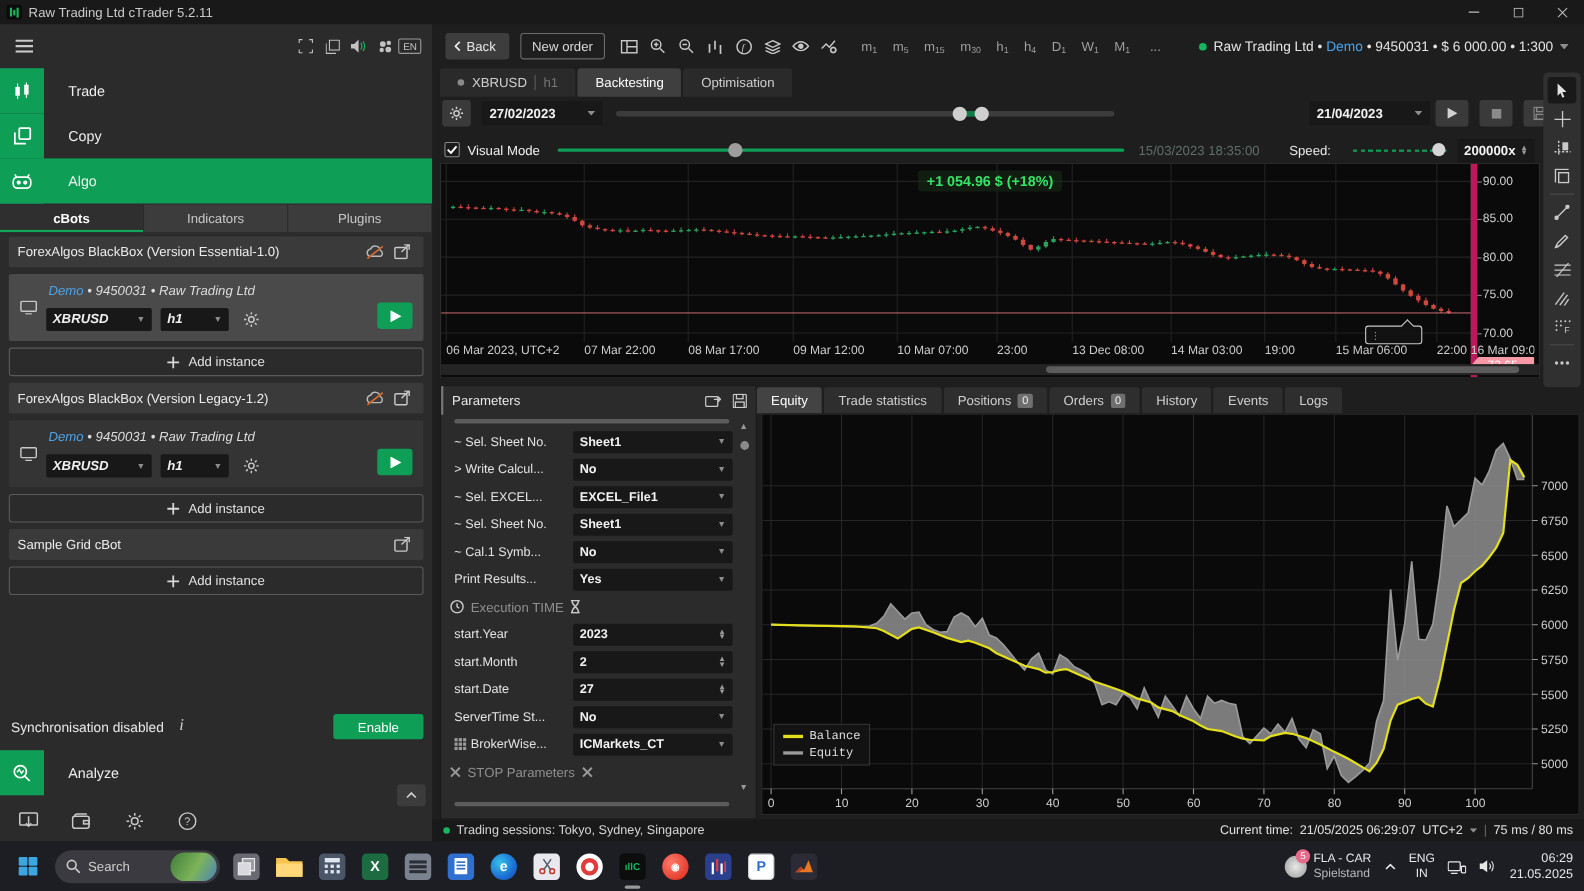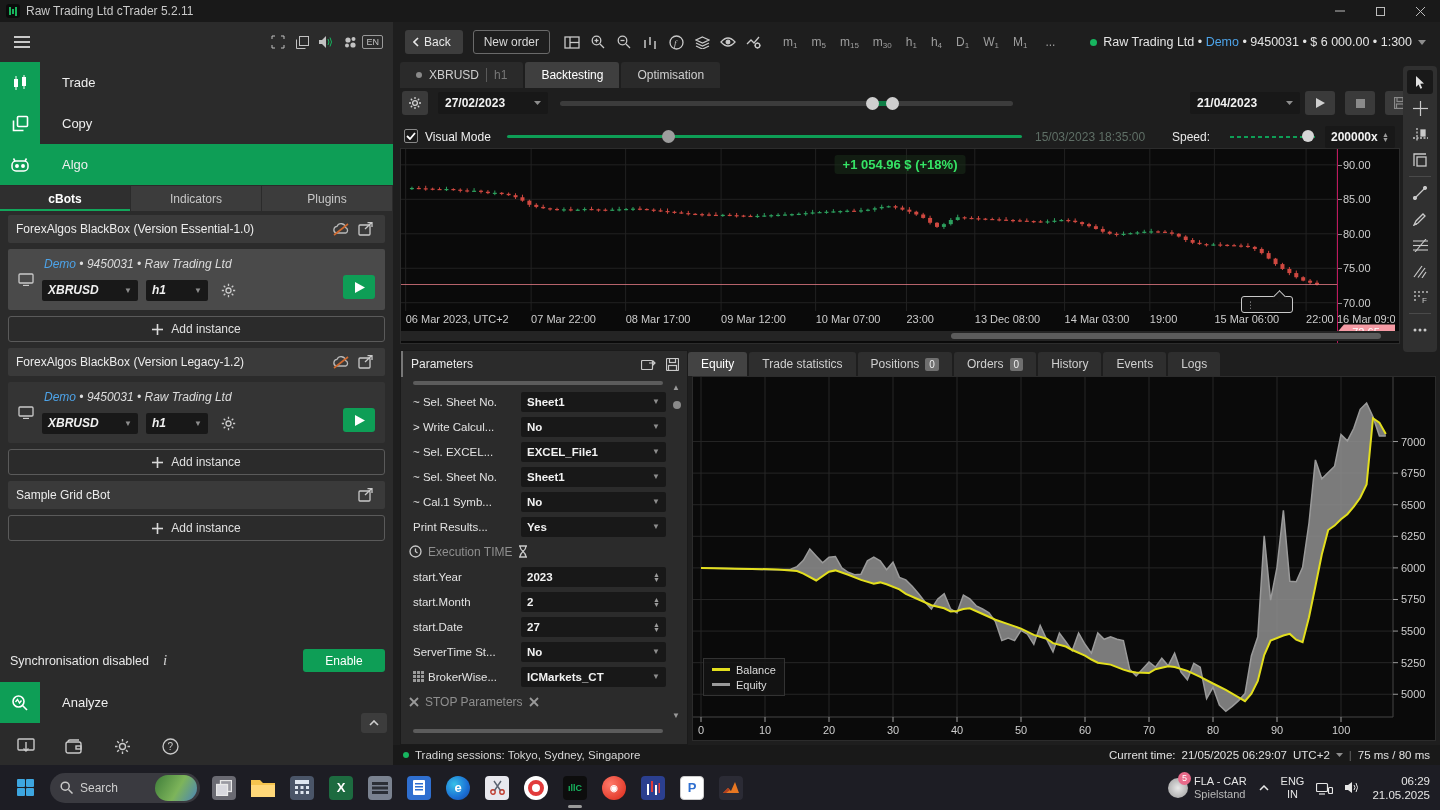--- a/index.html
+++ b/index.html
@@ -108,21 +108,21 @@
     background:repeating-linear-gradient(90deg,#0e9e56 0 4px,transparent 4px 7px); }
   .speed-thumb { position:absolute; left:72px; top:-6px; width:12px; height:12px; border-radius:50%; background:#d6d6d6; }
   .spinner { position:absolute; left:925px; top:4px; width:70px; height:22px; background:#181818; border-radius:2px;
     display:flex; align-items:center; padding:0 6px; color:#f2f2f2; font-weight:bold; justify-content:space-between; }
   .spin-arrows { display:flex; flex-direction:column; font-size:7px; color:#9a9a9a; line-height:5px; }
 
   
   .chart-wrap { position:absolute; left:7px; top:126px; width:1000px; height:196px; background:#0a0a0a;
     border:1px solid #2c2c2c; overflow:hidden; }
   .plot { position:absolute; left:0; top:0; width:936px; height:162px; }
-  .axisR { position:absolute; left:936px; top:0; bottom:0; width:64px; border-left:1px solid #be185d; }
+  .axisR { position:absolute; left:936px; top:0; bottom:0; width:64px; border-left:6px solid #be185d; }
   .ytick { position:absolute; left:5px; color:#cfcfcf; font-size:11px; }
   .ytick:before { content:""; position:absolute; left:-5px; top:6px; width:4px; height:1px; background:#888; }
   .annotation { position:absolute; left:50%; transform:translateX(-50%); top:6px; color:#35e465;
     font-weight:bold; font-size:13px; background:rgba(25,45,25,.55); padding:2px 8px; border-radius:3px; }
   .pricetag { position:absolute; left:936px; width:58px; height:16px; background:#f59aa4; color:#fff;
     font-size:11px; display:flex; align-items:center; justify-content:center;
     clip-path:polygon(0 50%, 12% 0, 100% 0, 100% 100%, 12% 100%);margin-top:48px; }
   .curline { position:absolute; left:0; width:936px; height:1px; background:rgba(240,130,140,.75); }
   .xlabels { position:absolute; left:0; top:162px; width:1000px; height:18px; color:#cdcdcd; font-size:11px; }
   .xlabels span { position:absolute; top:2px; white-space:nowrap; }
@@ -160,21 +160,21 @@
   
   .equity { position:absolute; left:295px; top:328px; width:752px; height:395px; background:#1e1e1e; }
   .e-tabs { height:26px; display:flex; gap:2px; align-items:flex-end; }
   .e-tab { background:#2e2e2e; height:24px; padding:0 13px; display:flex; align-items:center; gap:6px;
     color:#cfcfcf; border-radius:3px 3px 0 0; }
   .e-tab.active { background:#434343; color:#fff; }
   .badge { background:#6f6f6f; color:#eee; border-radius:2px; font-size:10px; padding:0 4px; line-height:13px; }
   .e-chart { position:absolute; left:4px; top:26px; right:4px; bottom:4px; background:#0a0a0a; border:1px solid #2c2c2c; }
   .legend { position:absolute; left:10px; bottom:44px; background:rgba(20,20,20,.85); border:1px solid #333;
     padding:3px 8px; font-size:11px; }
-  .legend .li { display:flex; align-items:center; gap:6px; height:15px; color:#ddd; }
+  .legend .li { display:flex; align-items:center; gap:6px; height:15px; color:#ddd;font-family:Liberation Mono, monospace; }
   .legend .sw { width:18px; height:3px; }
 
   
   .statusbar { position:absolute; left:0; top:723px; width:1047px; height:20px; background:#191919;
     display:flex; align-items:center; padding:0 10px; gap:6px; font-size:11.5px; }
   .statusbar .dot { width:6px; height:6px; border-radius:50%; background:#17b55f; }
   .statusbar .right { margin-left:auto; display:flex; align-items:center; gap:6px; color:#e0e0e0; }
 
   
   .taskbar { position:absolute; left:0; top:765px; width:1440px; height:45px; background:#1d1d24;

